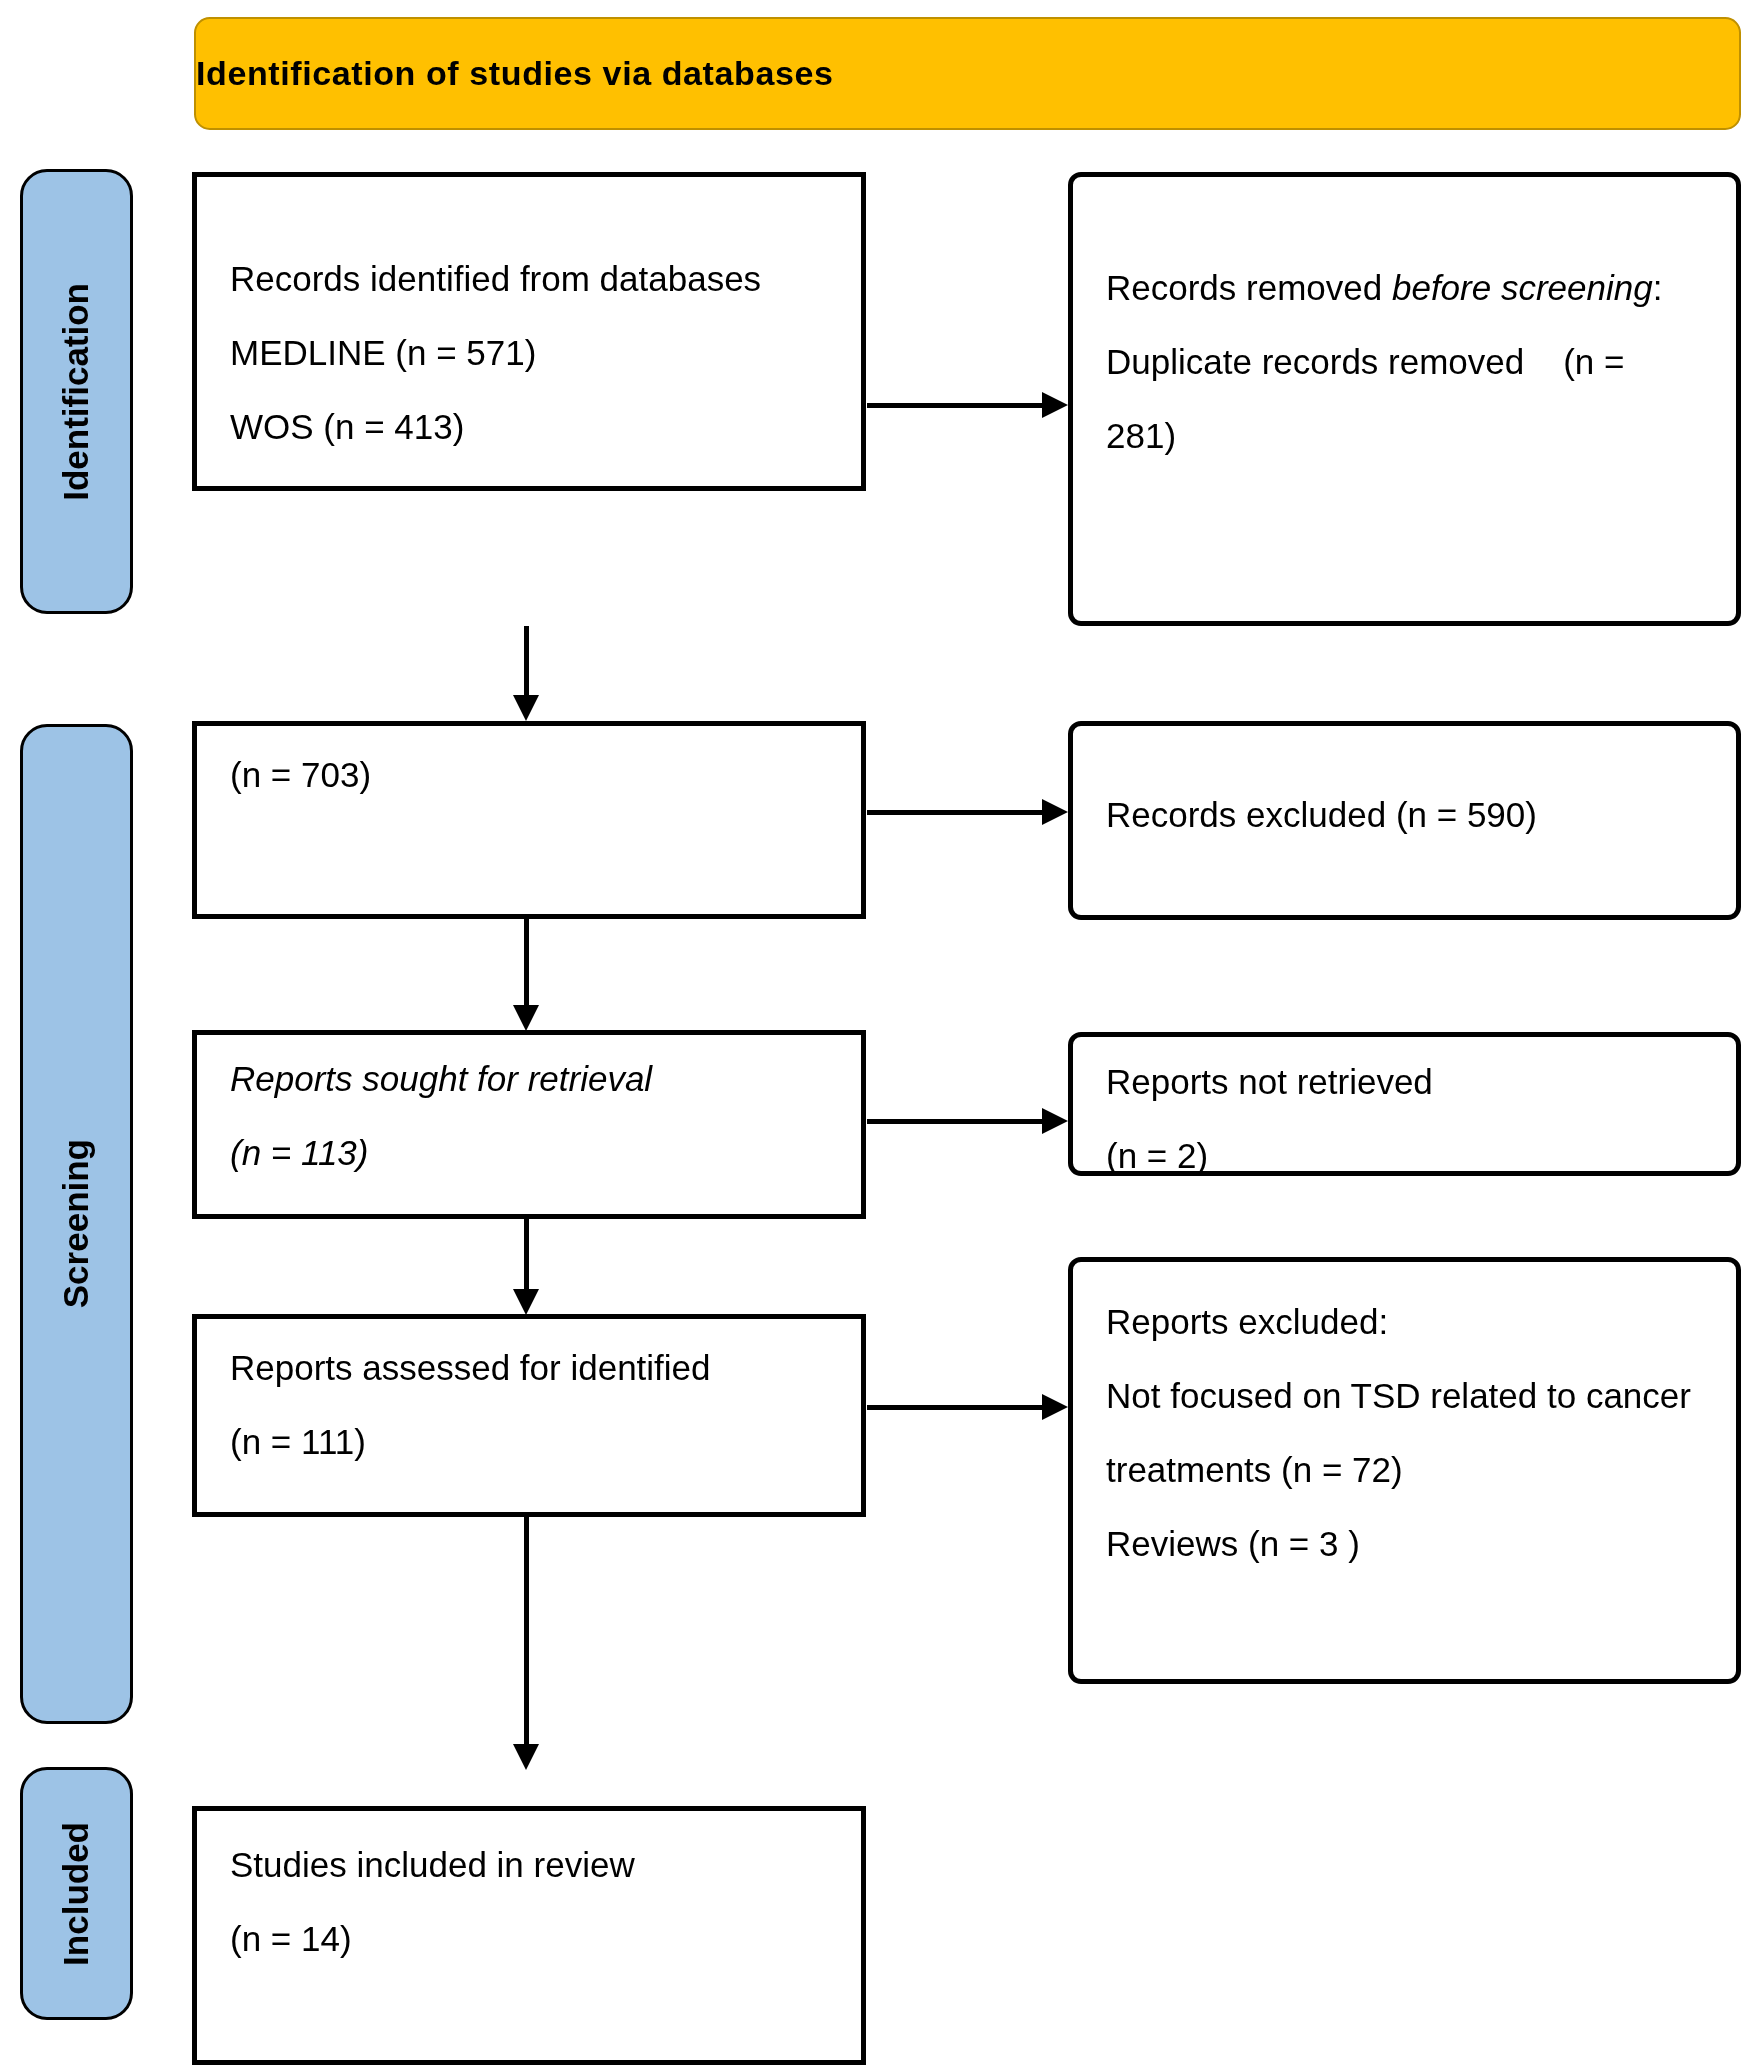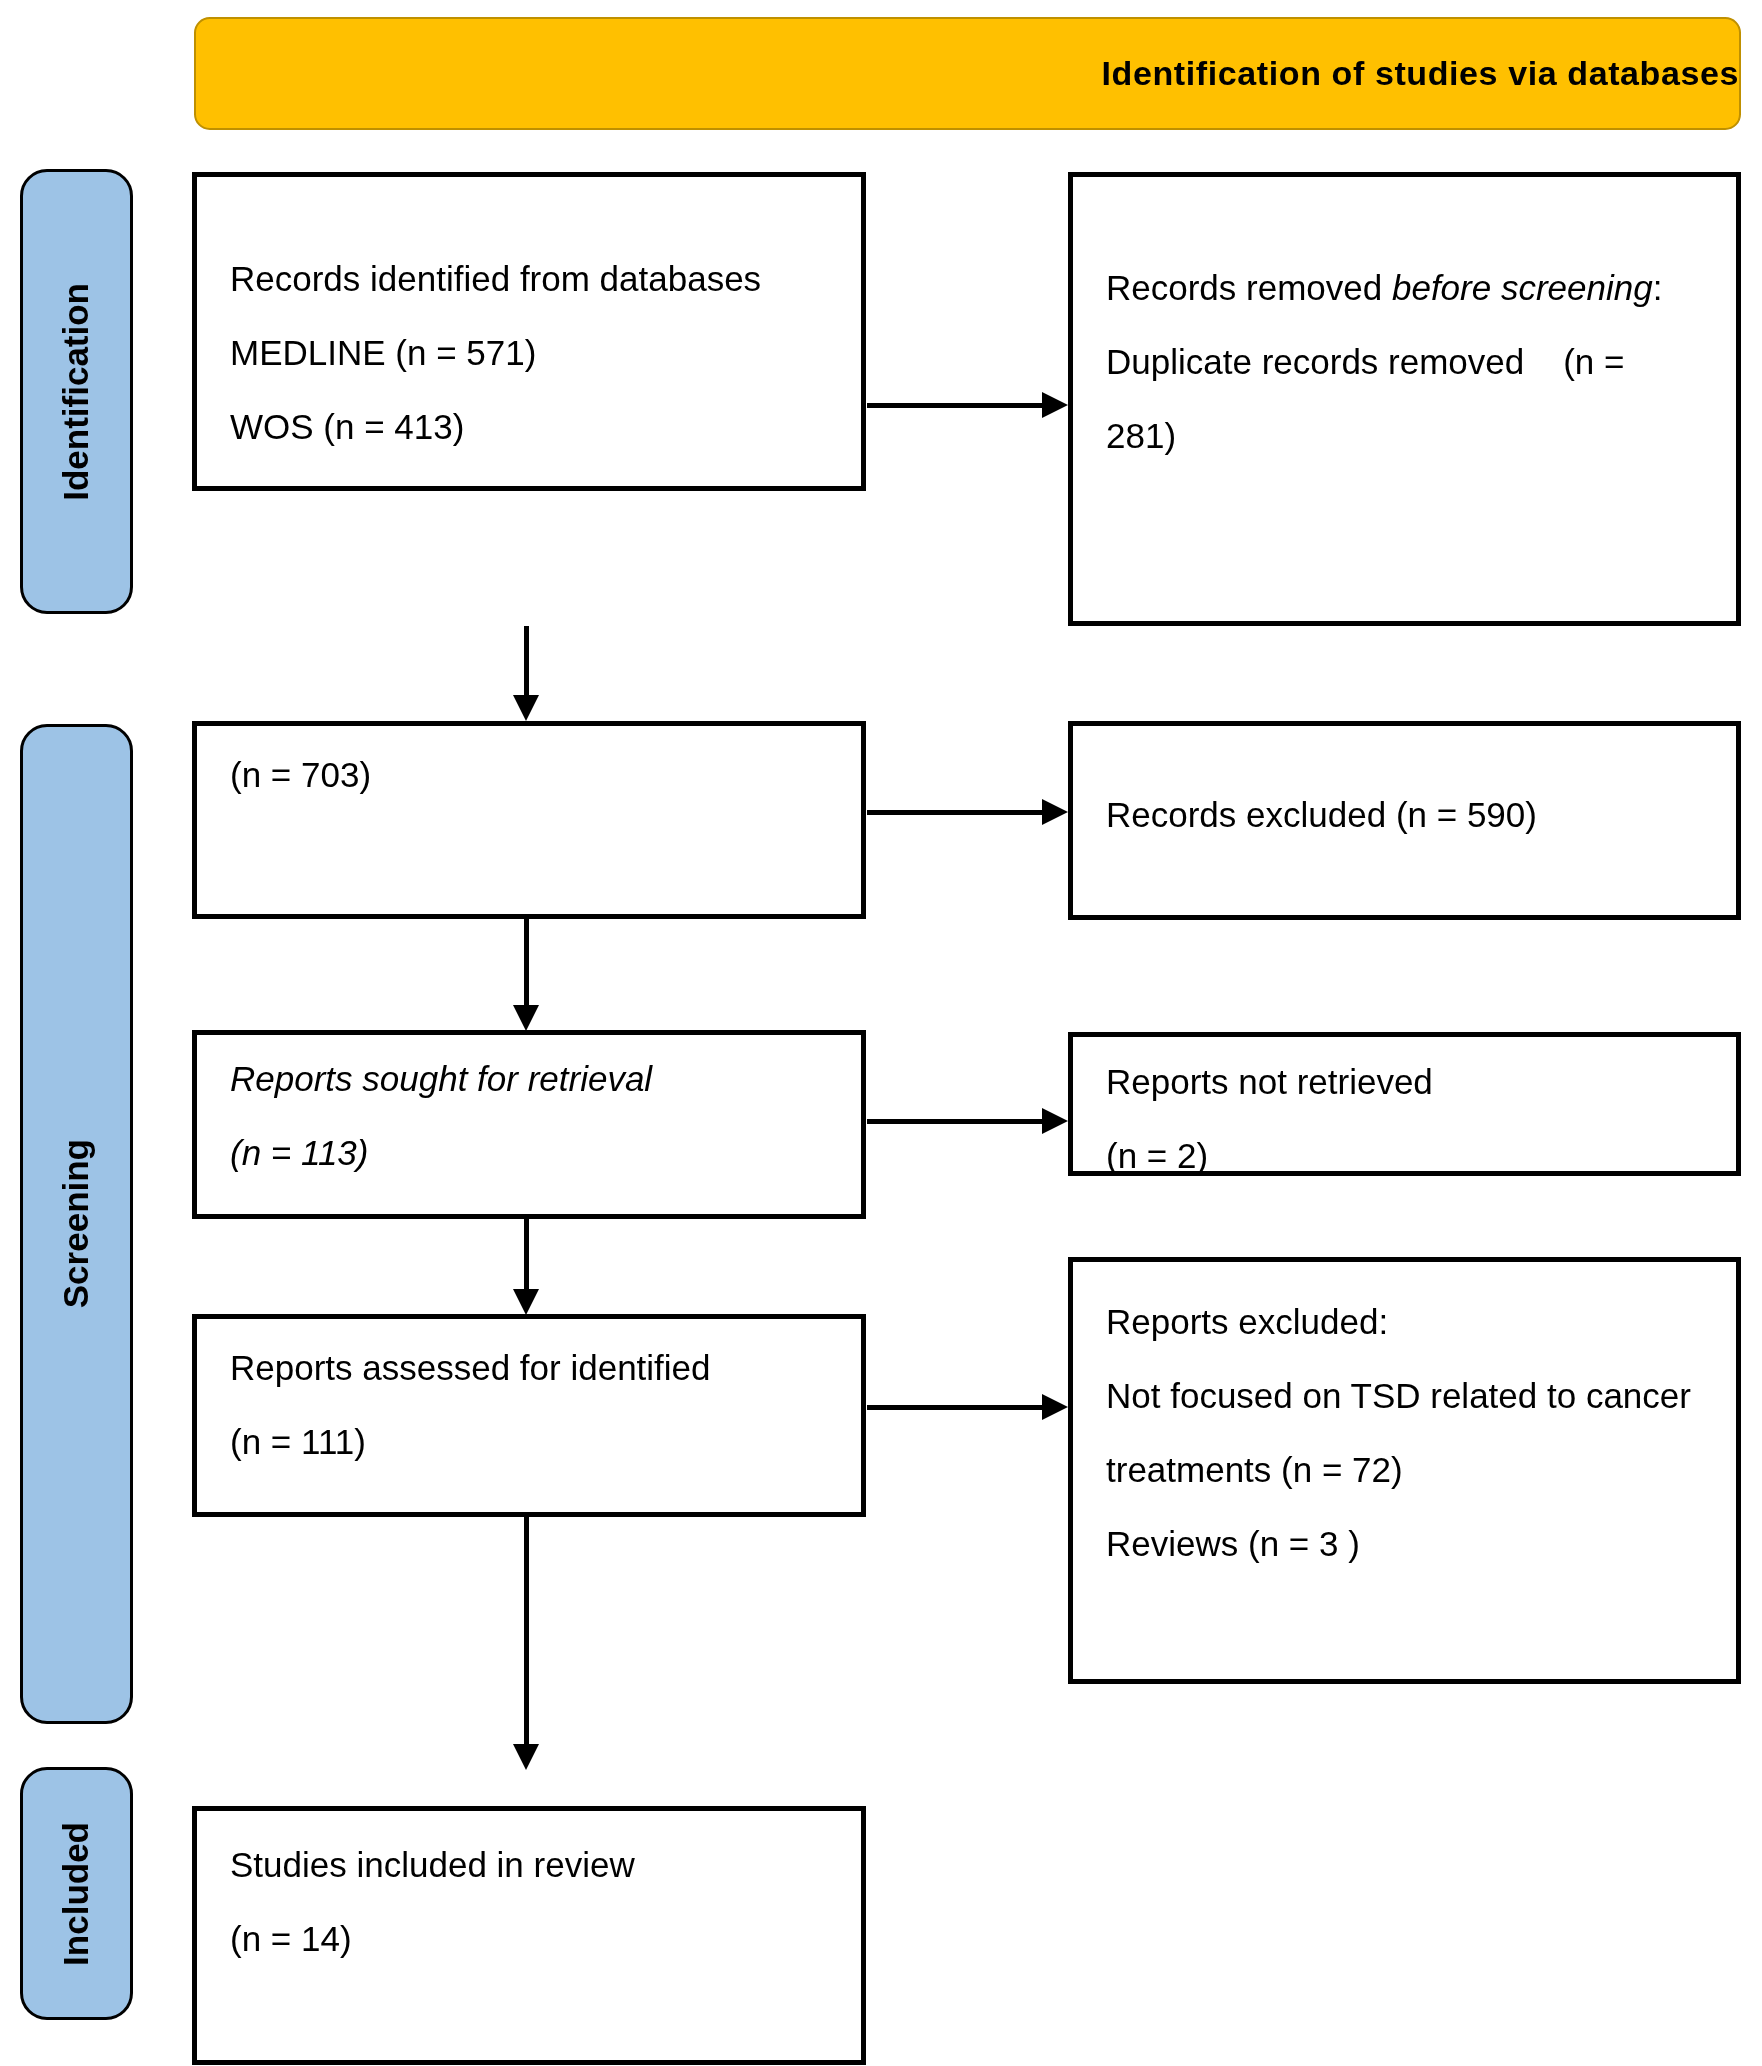--- a/index.html
+++ b/index.html
@@ -19,21 +19,21 @@
   
   .banner {
     position: absolute;
     left: 194px; top: 17px;
     width: 1547px; height: 113px;
     background: var(--banner-fill, #FFC000);
     border: 2.8px solid var(--banner-border, #BF9000);
     border-radius: 15.8px;
     display: flex;
     align-items: center;
-    justify-content: flex-end;
+    justify-content: flex-start;
     box-sizing: border-box;
   }
   .banner span {
     font-size: 34px;
     font-weight: bold;
     letter-spacing: 0.6px;
   }
 
   
   .stage {
@@ -60,21 +60,21 @@
   .stage-included       { top: 1767px; height: 253px;  }
 
   
   .box {
     position: absolute;
     background: #ffffff;
     border: 5px solid var(--box-border, #000000);
     box-sizing: border-box;
   }
   .col-left  { left: 192px;  width: 674px; }
-  .col-right { left: 1068px; width: 673px; }
+  .col-right { left: 1068px; width: 673px; border-radius: 13px; }
 
   .box .line {
     font-size: 35px;
     line-height: 74px;
     white-space: pre-wrap;
     padding-left: 33px;
     padding-right: 17px;
   }
   .italic { font-style: italic; }
 

